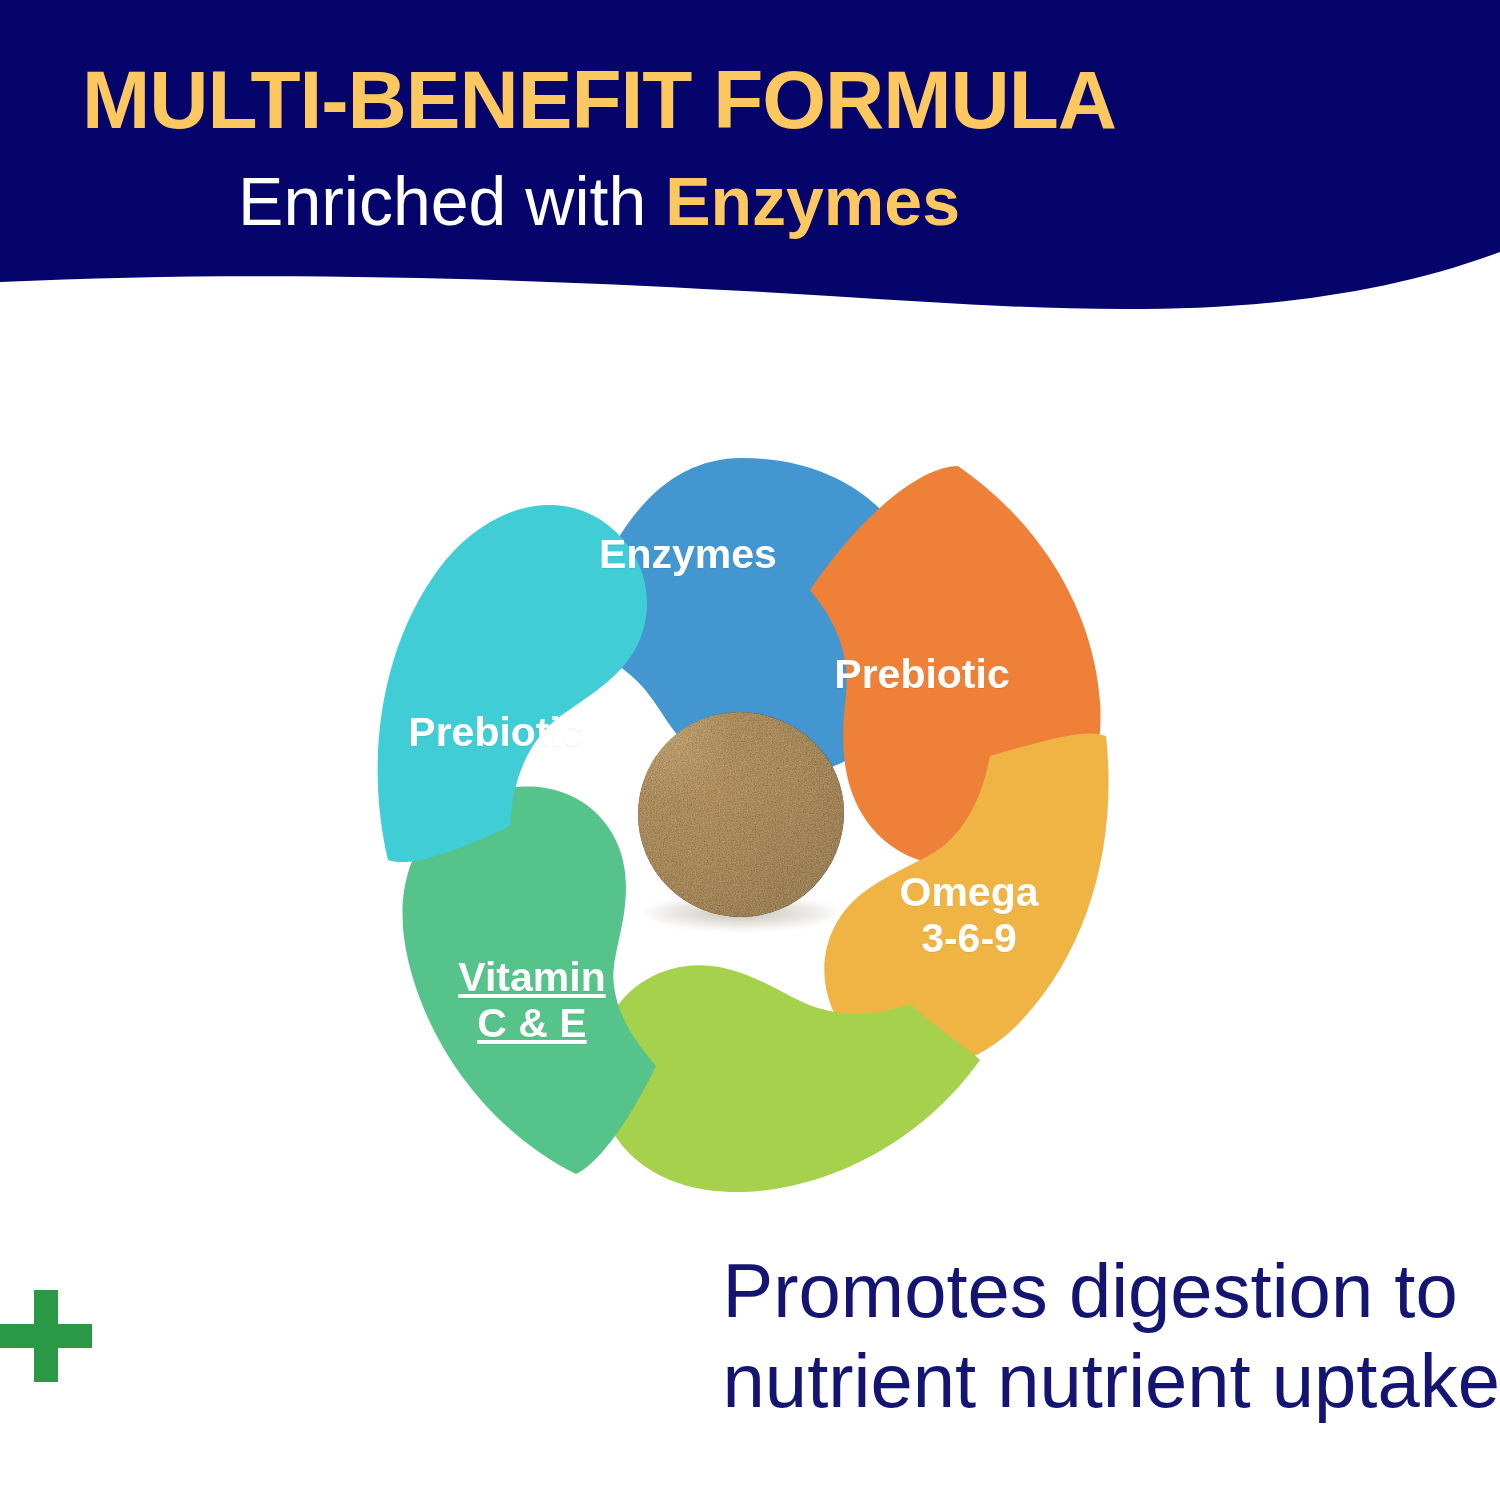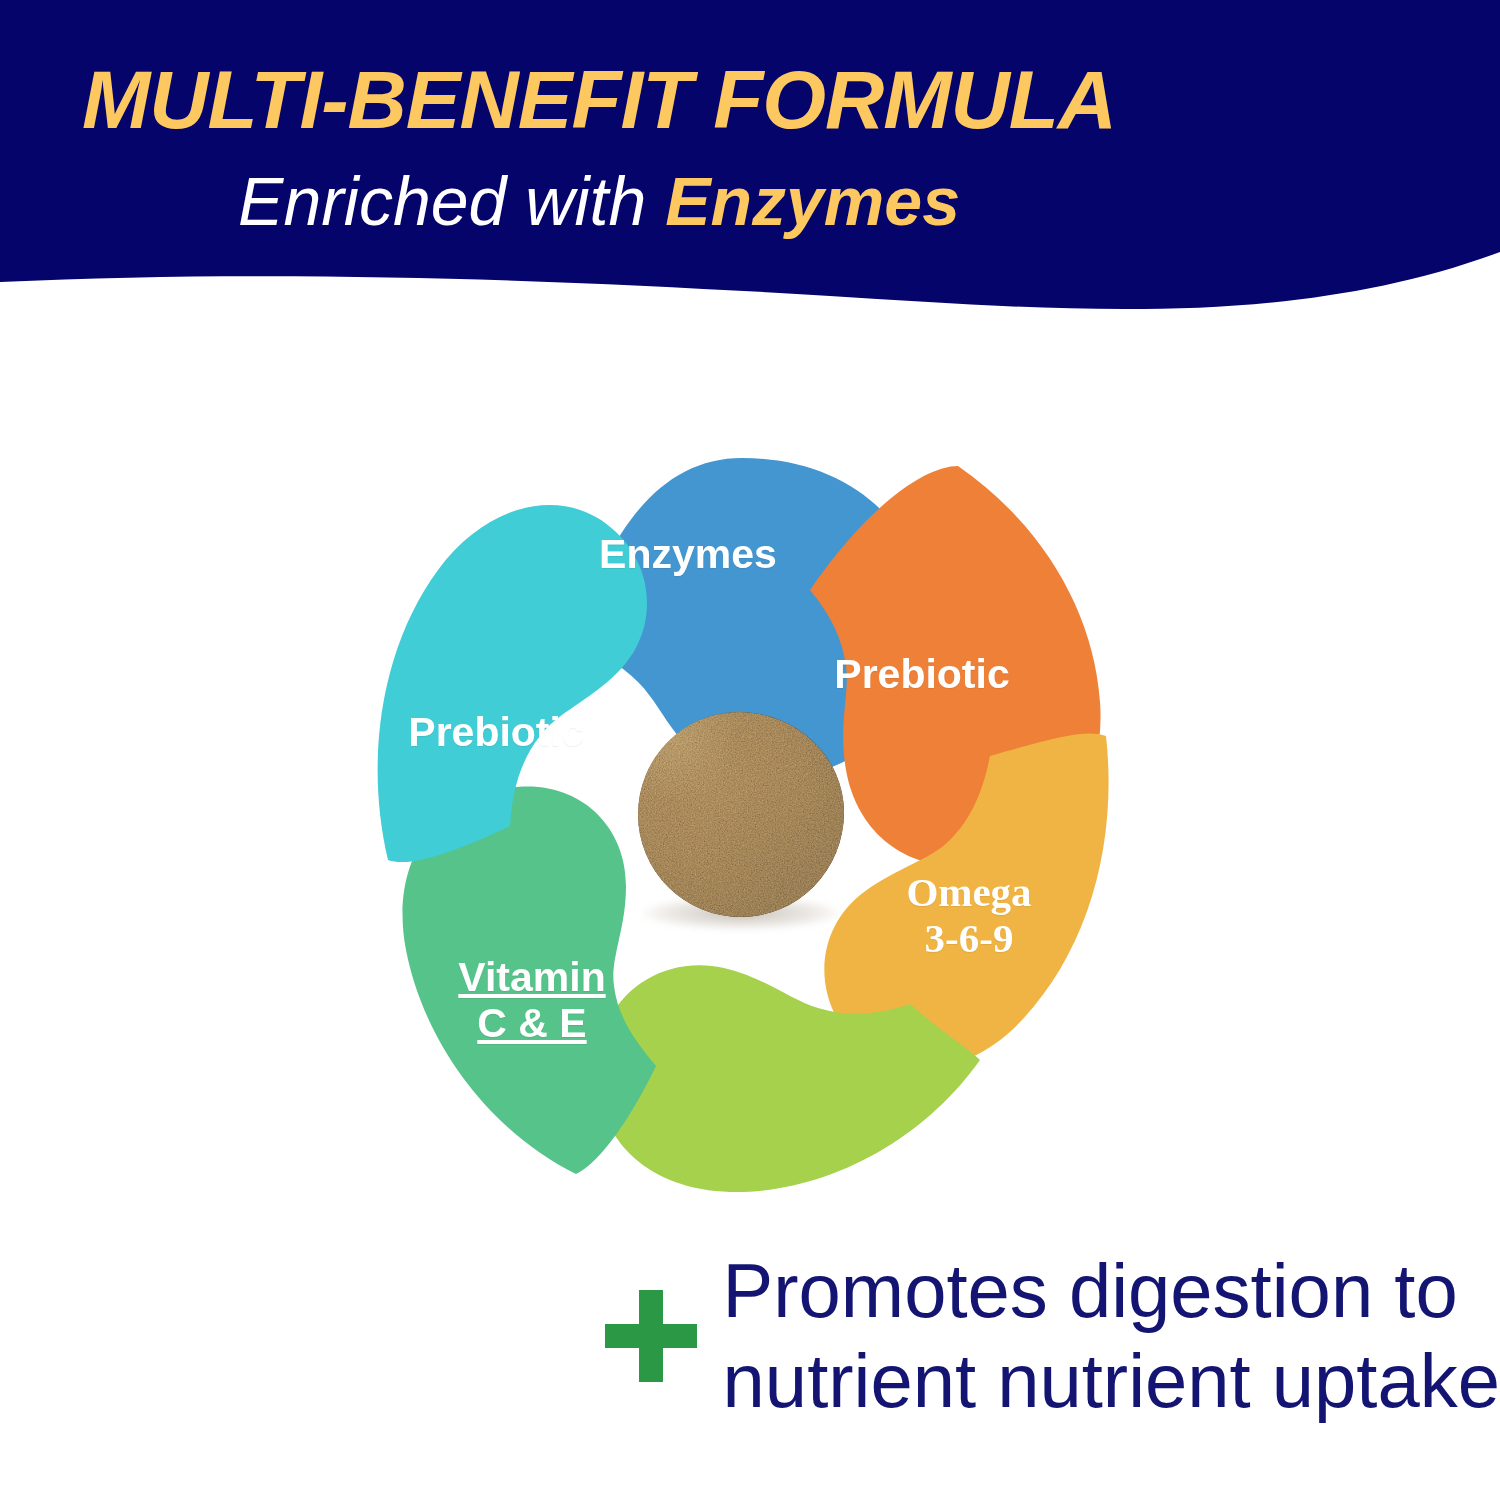--- a/index.html
+++ b/index.html
@@ -30,21 +30,20 @@
     width: 1500px;
     height: 340px;
   }
   #header-text-block {
     position: absolute;
     left: 0;
     top: 0;
     width: 1198px;
     text-align: center;
     z-index: 3;
-    font-style: italic;
   }
   #headline-main {
     margin-top: 58px;
     font-size: 82px;
     font-weight: bold;
     letter-spacing: -1px;
     color: #fcc85f;
     line-height: 1.02;
     white-space: nowrap;
   }
@@ -80,21 +79,21 @@
     color: #ffffff;
     font-weight: bold;
     text-align: center;
     line-height: 1.12;
     white-space: pre-line;
     pointer-events: none;
     text-shadow: 0 1px 1px rgba(0,0,0,0.07);
   }
   #label-enzymes  { left: 196px; top: 92px;  width: 260px; font-size: 41px; }
   #label-prebiotic{ left: 430px; top: 212px; width: 260px; font-size: 41px; }
-  #label-omega    { left: 492px; top: 430px; width: 230px; font-size: 41px; font-family: Liberation Serif, serif; }
+  #label-omega    { left: 492px; top: 430px; width: 230px; font-size: 41px; }
   #label-fiber    { left: 290px; top: 580px; width: 220px; font-size: 41px; }
   #label-vitamin  { left: 40px;  top: 515px; width: 260px; font-size: 41px; text-decoration: underline; }
   #label-probiotic{ left: 4px;   top: 270px; width: 260px; font-size: 41px; }
 
   
   #kibble-wrap {
     position: absolute;
     left: 268px;
     top: 270px;
     width: 222px;
@@ -133,21 +132,21 @@
   }
 
   
   #bottom-claim {
     position: absolute;
     left: 0;
     top: 1246px;
     width: 1500px;
     display: flex;
     align-items: flex-start;
-    justify-content: flex-end;
+    justify-content: space-between;
     gap: 26px;
   }
   #plus-icon {
     position: relative;
     width: 92px;
     height: 92px;
     flex: 0 0 auto;
     margin-top: 44px;
   }
   #plus-icon .bar-h, #plus-icon .bar-v {

